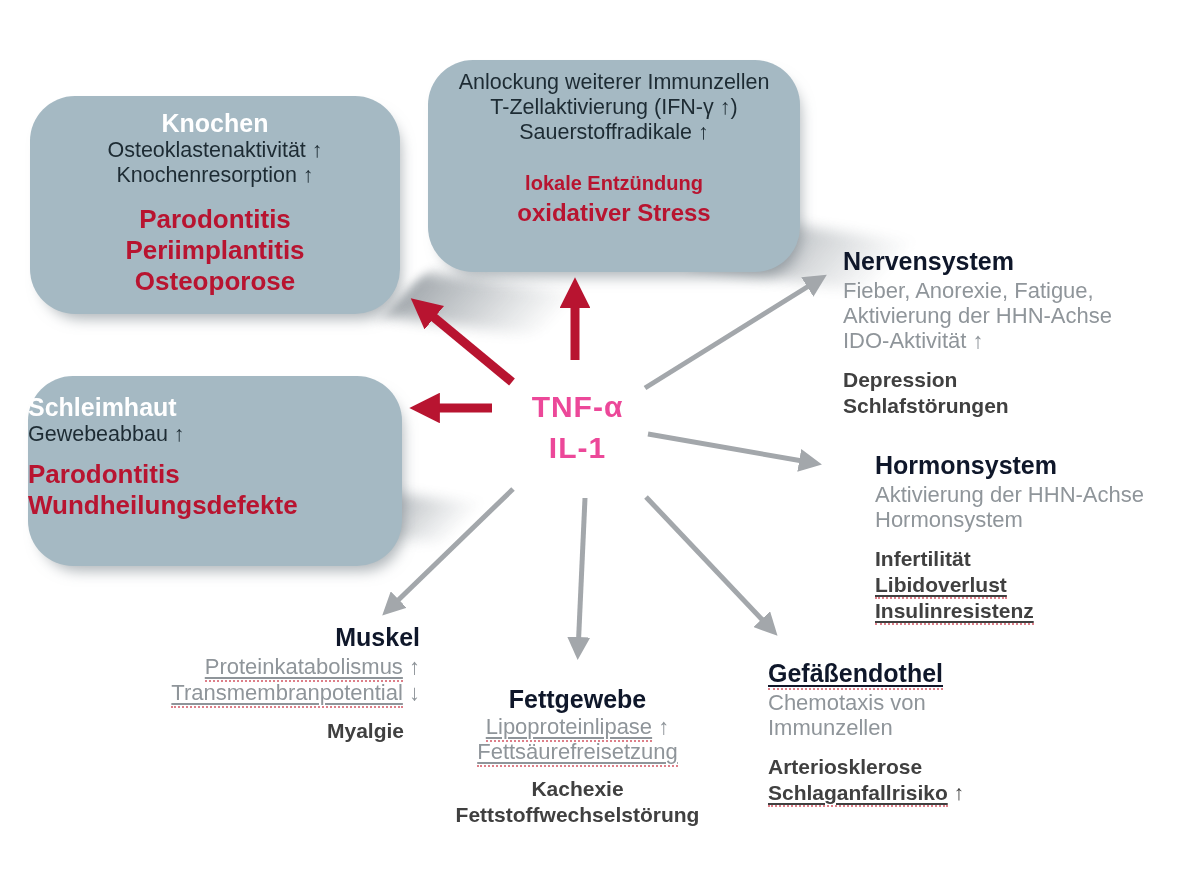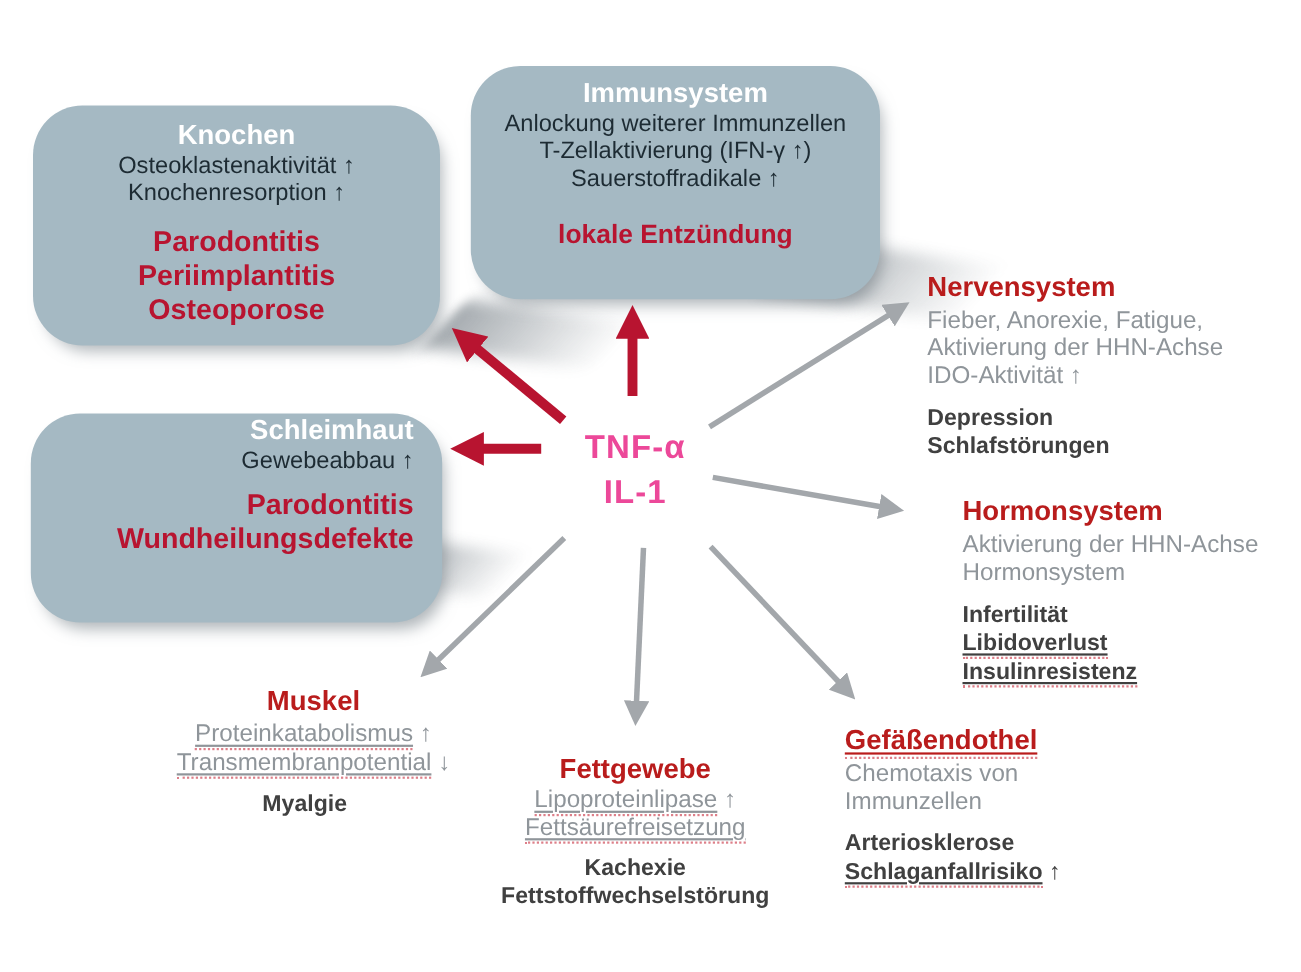--- a/index.html
+++ b/index.html
@@ -12,22 +12,22 @@
     color:#1d2b33; text-align:center; z-index:2; box-sizing:border-box;
     box-shadow: 6px 10px 14px -5px rgba(110,120,127,.55);
   }
   .bluebox .bt { color:#ffffff; font-weight:bold; font-size:25px; line-height:30px; }
   .bluebox .bl { font-size:21.5px; line-height:25px; }
   .bluebox .bgap { height:16px; }
   .bluebox .bo { color:#b81430; font-weight:bold; font-size:26px; line-height:31px; }
 
   #box-knochen     { left:30px;  top:96px;  width:370px; height:218px; padding-top:12px; }
   #box-immunsystem { left:428px; top:60px;  width:372px; height:212px; padding-top:10px; }
-  #box-schleimhaut { left:28px;  top:376px; width:374px; height:190px; padding-top:0;
-                     text-align:right; padding-right:26px; }
+  #box-schleimhaut { left:28px;  top:376px; width:374px; height:190px; padding-top:16px;
+                     text-align:left; padding-right:26px; }
   #box-schleimhaut .bgap { height:12px; }
 
   
   .wedge {
     position:absolute; z-index:1; filter:blur(6px); opacity:.65;
     background:linear-gradient(to right, rgba(100,110,118,.9), rgba(160,168,173,0));
   }
   #w-knochen  { left:395px; top:283px; width:175px; height:44px; transform:skewX(-38deg) rotate(7deg); }
   #w-immun    { left:705px; top:230px; width:200px; height:50px; transform:skewX(-38deg) rotate(8deg); }
   #w-schleim  { left:350px; top:498px; width:120px; height:40px; transform:skewX(-38deg) rotate(7deg); }
@@ -37,37 +37,37 @@
 
   
   #center-label {
     position:absolute; left:495px; top:386px; width:165px; z-index:4;
     text-align:center; color:#ec4899; font-weight:bold; font-size:30px; line-height:41px;
     letter-spacing:1px;
   }
 
   
   .sys { position:absolute; z-index:4; color:#8f959a; font-size:22px; line-height:25px; }
-  .sys .st { font-size:25px; line-height:30px; font-weight:bold; color:#b91c1c; margin-bottom:2px; }
+  .sys .st { font-size:25px; line-height:30px; font-weight:bold; color:#0f172a; margin-bottom:2px; }
   .sys .sgap { height:14px; }
   .sys .pink { color:#404040; font-weight:bold; font-size:21px; line-height:26px; }
   .u {
     text-decoration:underline; text-decoration-thickness:2px; text-underline-offset:3px;
     border-bottom:2px dotted #dd7f89; padding-bottom:1px;
   }
   #sys-nervensystem   { left:843px; top:246px; }
   #sys-nervensystem .pink  { line-height:26px; }
   #sys-hormonsystem   { left:845px; top:450px;margin-left:30px; }
   #sys-hormonsystem .pink  { line-height:26px; }
   #sys-gefaessendothel{ left:768px; top:658px; }
   #sys-gefaessendothel .pink { line-height:26px; }
   #sys-fettgewebe     { left:440px; top:684px; width:275px; text-align:center; }
   #sys-fettgewebe .st { margin-bottom:0; }
   #sys-fettgewebe .sgap { height:12px; }
-  #sys-muskel         { left:150px; top:622px; width:270px; text-align:center; }
+  #sys-muskel         { left:150px; top:622px; width:270px; text-align:right; }
   #sys-muskel .bodyline { line-height:26px; }
   #sys-muskel .sgap { height:12px; }
   #sys-muskel .pink { padding-right:16px; }
 </style>
 </head>
 <body>
 
 <div id="canvas">
 
   <div class="wedge" id="w-knochen"></div>
@@ -97,26 +97,26 @@
     <div class="bt">Knochen</div>
     <div class="bl">Osteoklastenaktivität ↑</div>
     <div class="bl">Knochenresorption ↑</div>
     <div class="bgap"></div>
     <div class="bo">Parodontitis</div>
     <div class="bo">Periimplantitis</div>
     <div class="bo">Osteoporose</div>
   </div>
 
   <div class="bluebox" id="box-immunsystem">
-    <div class="bt">Immunsystem</div>
     <div class="bl">Anlockung weiterer Immunzellen</div>
     <div class="bl">T-Zellaktivierung (IFN-γ ↑)</div>
     <div class="bl">Sauerstoffradikale ↑</div>
     <div class="bgap" style="height:24px;"></div>
-    <div class="bo" style="font-size:24px;line-height:29px;">lokale Entzündung</div>
+    <div class="bo" style="font-size:20px;line-height:29px;">lokale Entzündung</div>
+    <div class="bo" style="font-size:24px;line-height:29px;">oxidativer Stress</div>
   </div>
 
   <div class="bluebox" id="box-schleimhaut">
     <div class="bt">Schleimhaut</div>
     <div class="bl">Gewebeabbau ↑</div>
     <div class="bgap"></div>
     <div class="bo">Parodontitis</div>
     <div class="bo">Wundheilungsdefekte</div>
   </div>
 

